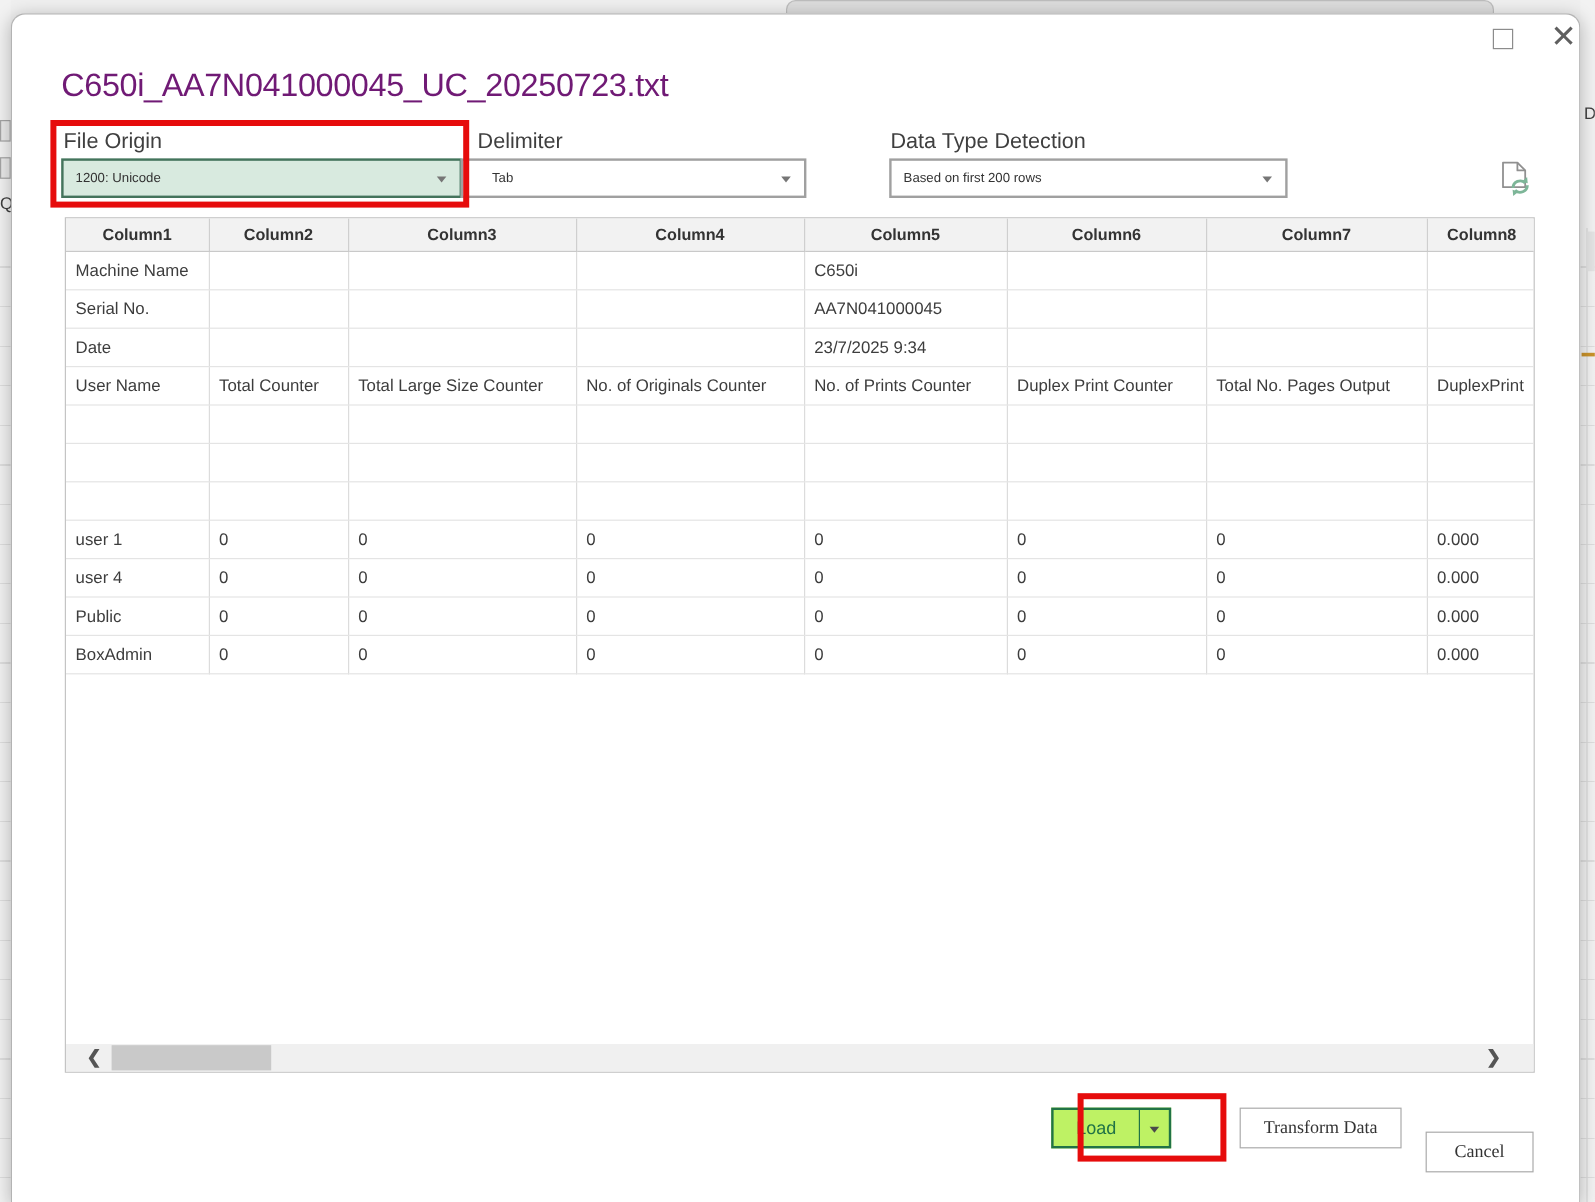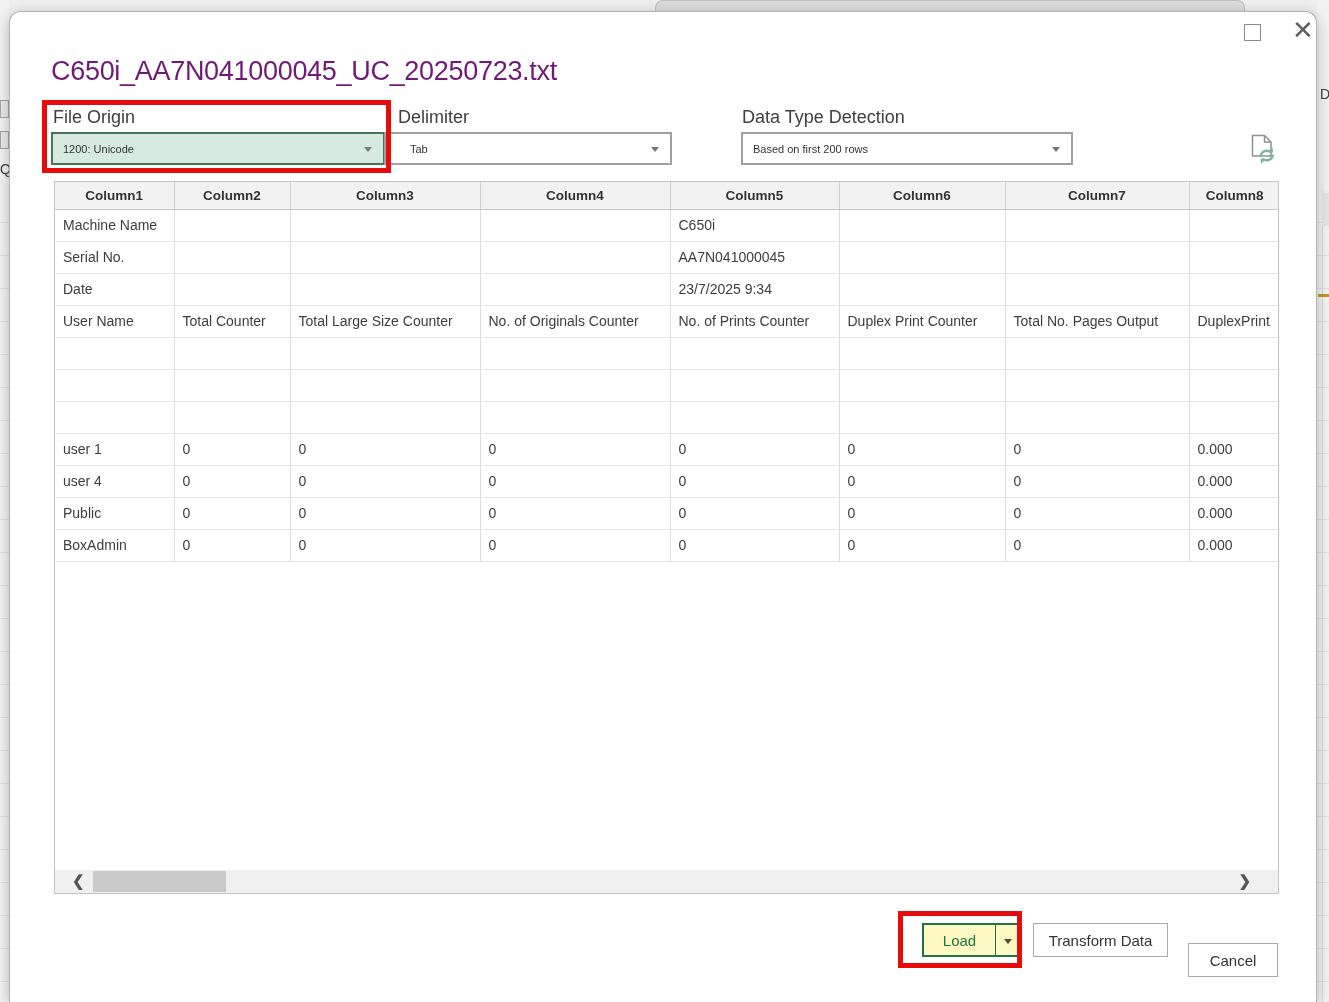--- a/index.html
+++ b/index.html
@@ -63,23 +63,23 @@
   table.preview th:last-child, table.preview td:last-child { border-right:none; }
 
   .hscroll { position:absolute; left:0; right:0; bottom:0; height:23px; background:#f0f0f0; }
   .hs-chevron { position:absolute; top:2px; font-size:15px; font-weight:bold; color:#555; cursor:pointer; }
   .hs-left { left:17px; }
   .hs-right { right:27px; }
   .hs-thumb { position:absolute; left:38px; top:1px; width:133px; height:21px; background:#c9c9c9; cursor:pointer; }
 
   
   .btn { position:absolute; top:911px; height:34px; background:#fff; border:1.5px solid #ababab;
-    font-size:15px; color:#333; display:flex; align-items:center; justify-content:center; cursor:pointer; }
-  .load-group { position:absolute; left:912px; top:911px; width:100px; height:34px;
-    border:2px solid #217346; display:flex; background:#fef9c3; cursor:pointer;justify-content:center; }
+    font-size:15px; color:#333; display:flex; align-items:center; justify-content:center; cursor:pointer;font-family:Liberation Serif, serif; }
+  .load-group { position:absolute; left:866px; top:911px; width:100px; height:34px;
+    border:2px solid #217346; display:flex; background:#bef264; cursor:pointer;justify-content:center; }
   .load-main { flex:1; display:flex; align-items:center; justify-content:center;
     font-size:15px; color:#217346; }
   .load-caret { width:25px; border-left:1px solid #217346; position:relative; }
   .load-caret .caret { right:8px; top:14px; border-top-color:#4a4a4a; }
   .btn-transform { left:1023px; width:135px; }
   .btn-cancel { left:1178px; width:90px;margin-top:20px; }
 </style>
 </head>
 <body>
 

